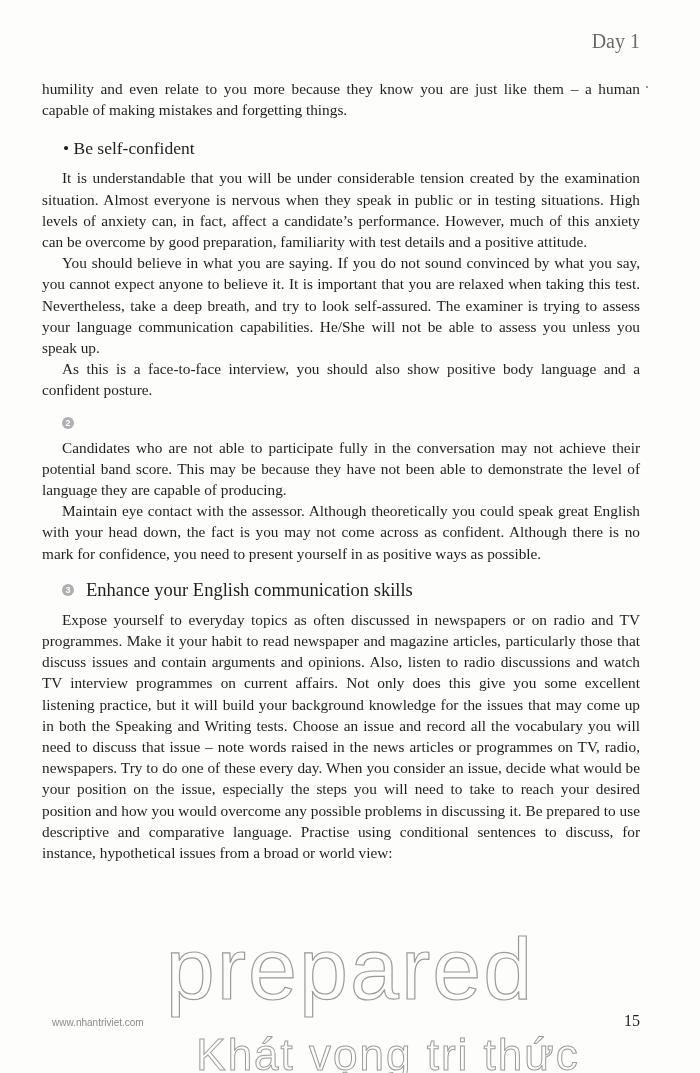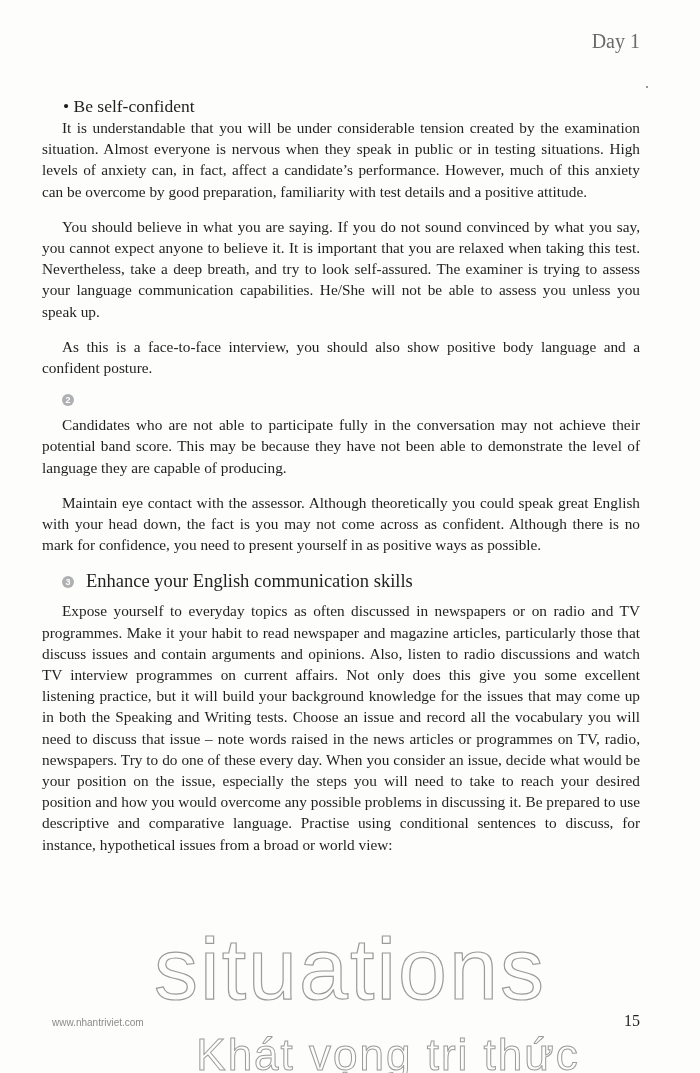--- a/index.html
+++ b/index.html
@@ -2,22 +2,22 @@
 <html><head>
 <meta charset="utf-8">
 <style>
   html, body { margin:0; padding:0; }
   body { width:700px; height:1073px; background:#fdfdfb; position:relative; overflow:hidden;
          font-family:"Liberation Serif", "DejaVu Serif", serif; color:#1f1f1f; }
   .page-header { position:absolute; top:30px; right:60px; font-size:20px; color:#6a6a6a; }
   .content { position:absolute; left:42px; top:78px; width:598px; }
   p { margin:0; font-size:15.3px; line-height:21.2px; text-align:justify; }
   p.indent { text-indent:20px; }
-  .gap { margin-top:14px; }
-  .bullet-heading { font-size:17.5px; margin:18px 0 0 21px; }
+  .gap { }
+  .bullet-heading { font-size:17.5px; margin:18px 0 8px 21px; }
   .num-heading { font-size:18.5px; margin:16px 0 8px 20px; display:flex; align-items:center; }
   .num-icon { width:12px; height:12px; border-radius:50%; background:#aeb0b2; color:#fff;
               font-family:"Liberation Sans", sans-serif; font-size:9px; font-weight:bold;
               display:inline-flex; align-items:center; justify-content:center; margin-right:12px; }
   .footer-url { position:absolute; left:52px; top:1017px; font-family:"Liberation Sans", sans-serif;
                 font-size:10px; color:#8a8a8a; }
   .page-num { position:absolute; right:60px; top:1012px; font-size:16px; color:#1f1f1f; }
   .wm-main { position:absolute; left:0; width:700px; text-align:center; top:925px;
              font-family:"Liberation Sans", sans-serif; font-size:88px; color:transparent;
              -webkit-text-stroke:1.2px #9b9b9b; letter-spacing:2px; line-height:1; }
@@ -26,20 +26,21 @@
             -webkit-text-stroke:1px #9b9b9b; letter-spacing:2px; line-height:1; }
   .edge-mark { position:absolute; right:52px; top:86px; width:2px; height:2px; background:#999; }
 </style>
 </head>
 <body>
 
 <div class="page-header">Day 1</div>
 <div class="edge-mark"></div>
 
 <div class="content">
+  <p>humility and even relate to you more because they know you are just like them – a human capable of making mistakes and forgetting things.</p>
 
   <div class="bullet-heading">
     <span>•</span>
     <span>Be self-confident</span>
   </div>
   <p class="indent">It is understandable that you will be under considerable tension created by the examination situation. Almost everyone is nervous when they speak in public or in testing situations. High levels of anxiety can, in fact, affect a candidate’s performance. However, much of this anxiety can be overcome by good preparation, familiarity with test details and a positive attitude.</p>
   <p class="indent gap">You should believe in what you are saying. If you do not sound convinced by what you say, you cannot expect anyone to believe it. It is important that you are relaxed when taking this test. Nevertheless, take a deep breath, and try to look self-assured. The examiner is trying to assess your language communication capabilities. He/She will not be able to assess you unless you speak up.</p>
   <p class="indent gap">As this is a face-to-face interview, you should also show positive body language and a confident posture.</p>
 
   <div class="num-heading">
@@ -48,16 +49,16 @@
   <p class="indent">Candidates who are not able to participate fully in the conversation may not achieve their potential band score. This may be because they have not been able to demonstrate the level of language they are capable of producing.</p>
   <p class="indent gap">Maintain eye contact with the assessor. Although theoretically you could speak great English with your head down, the fact is you may not come across as confident. Although there is no mark for confidence, you need to present yourself in as positive ways as possible.</p>
 
   <div class="num-heading">
     <span class="num-icon">3</span>
     <span>Enhance your English communication skills</span>
   </div>
   <p class="indent">Expose yourself to everyday topics as often discussed in newspapers or on radio and TV programmes. Make it your habit to read newspaper and magazine articles, particularly those that discuss issues and contain arguments and opinions. Also, listen to radio discussions and watch TV interview programmes on current affairs. Not only does this give you some excellent listening practice, but it will build your background knowledge for the issues that may come up in both the Speaking and Writing tests. Choose an issue and record all the vocabulary you will need to discuss that issue – note words raised in the news articles or programmes on TV, radio, newspapers. Try to do one of these every day. When you consider an issue, decide what would be your position on the issue, especially the steps you will need to take to reach your desired position and how you would overcome any possible problems in discussing it. Be prepared to use descriptive and comparative language. Practise using conditional sentences to discuss, for instance, hypothetical issues from a broad or world view:</p>
 </div>
 
-<div class="wm-main">situations</div>
+<div class="wm-main">prepared</div>
 <div class="footer-url">www.nhantriviet.com</div>
 <div class="page-num">15</div>
 <div class="wm-sub">Khát vọng tri thức</div>
 
 </body></html>

